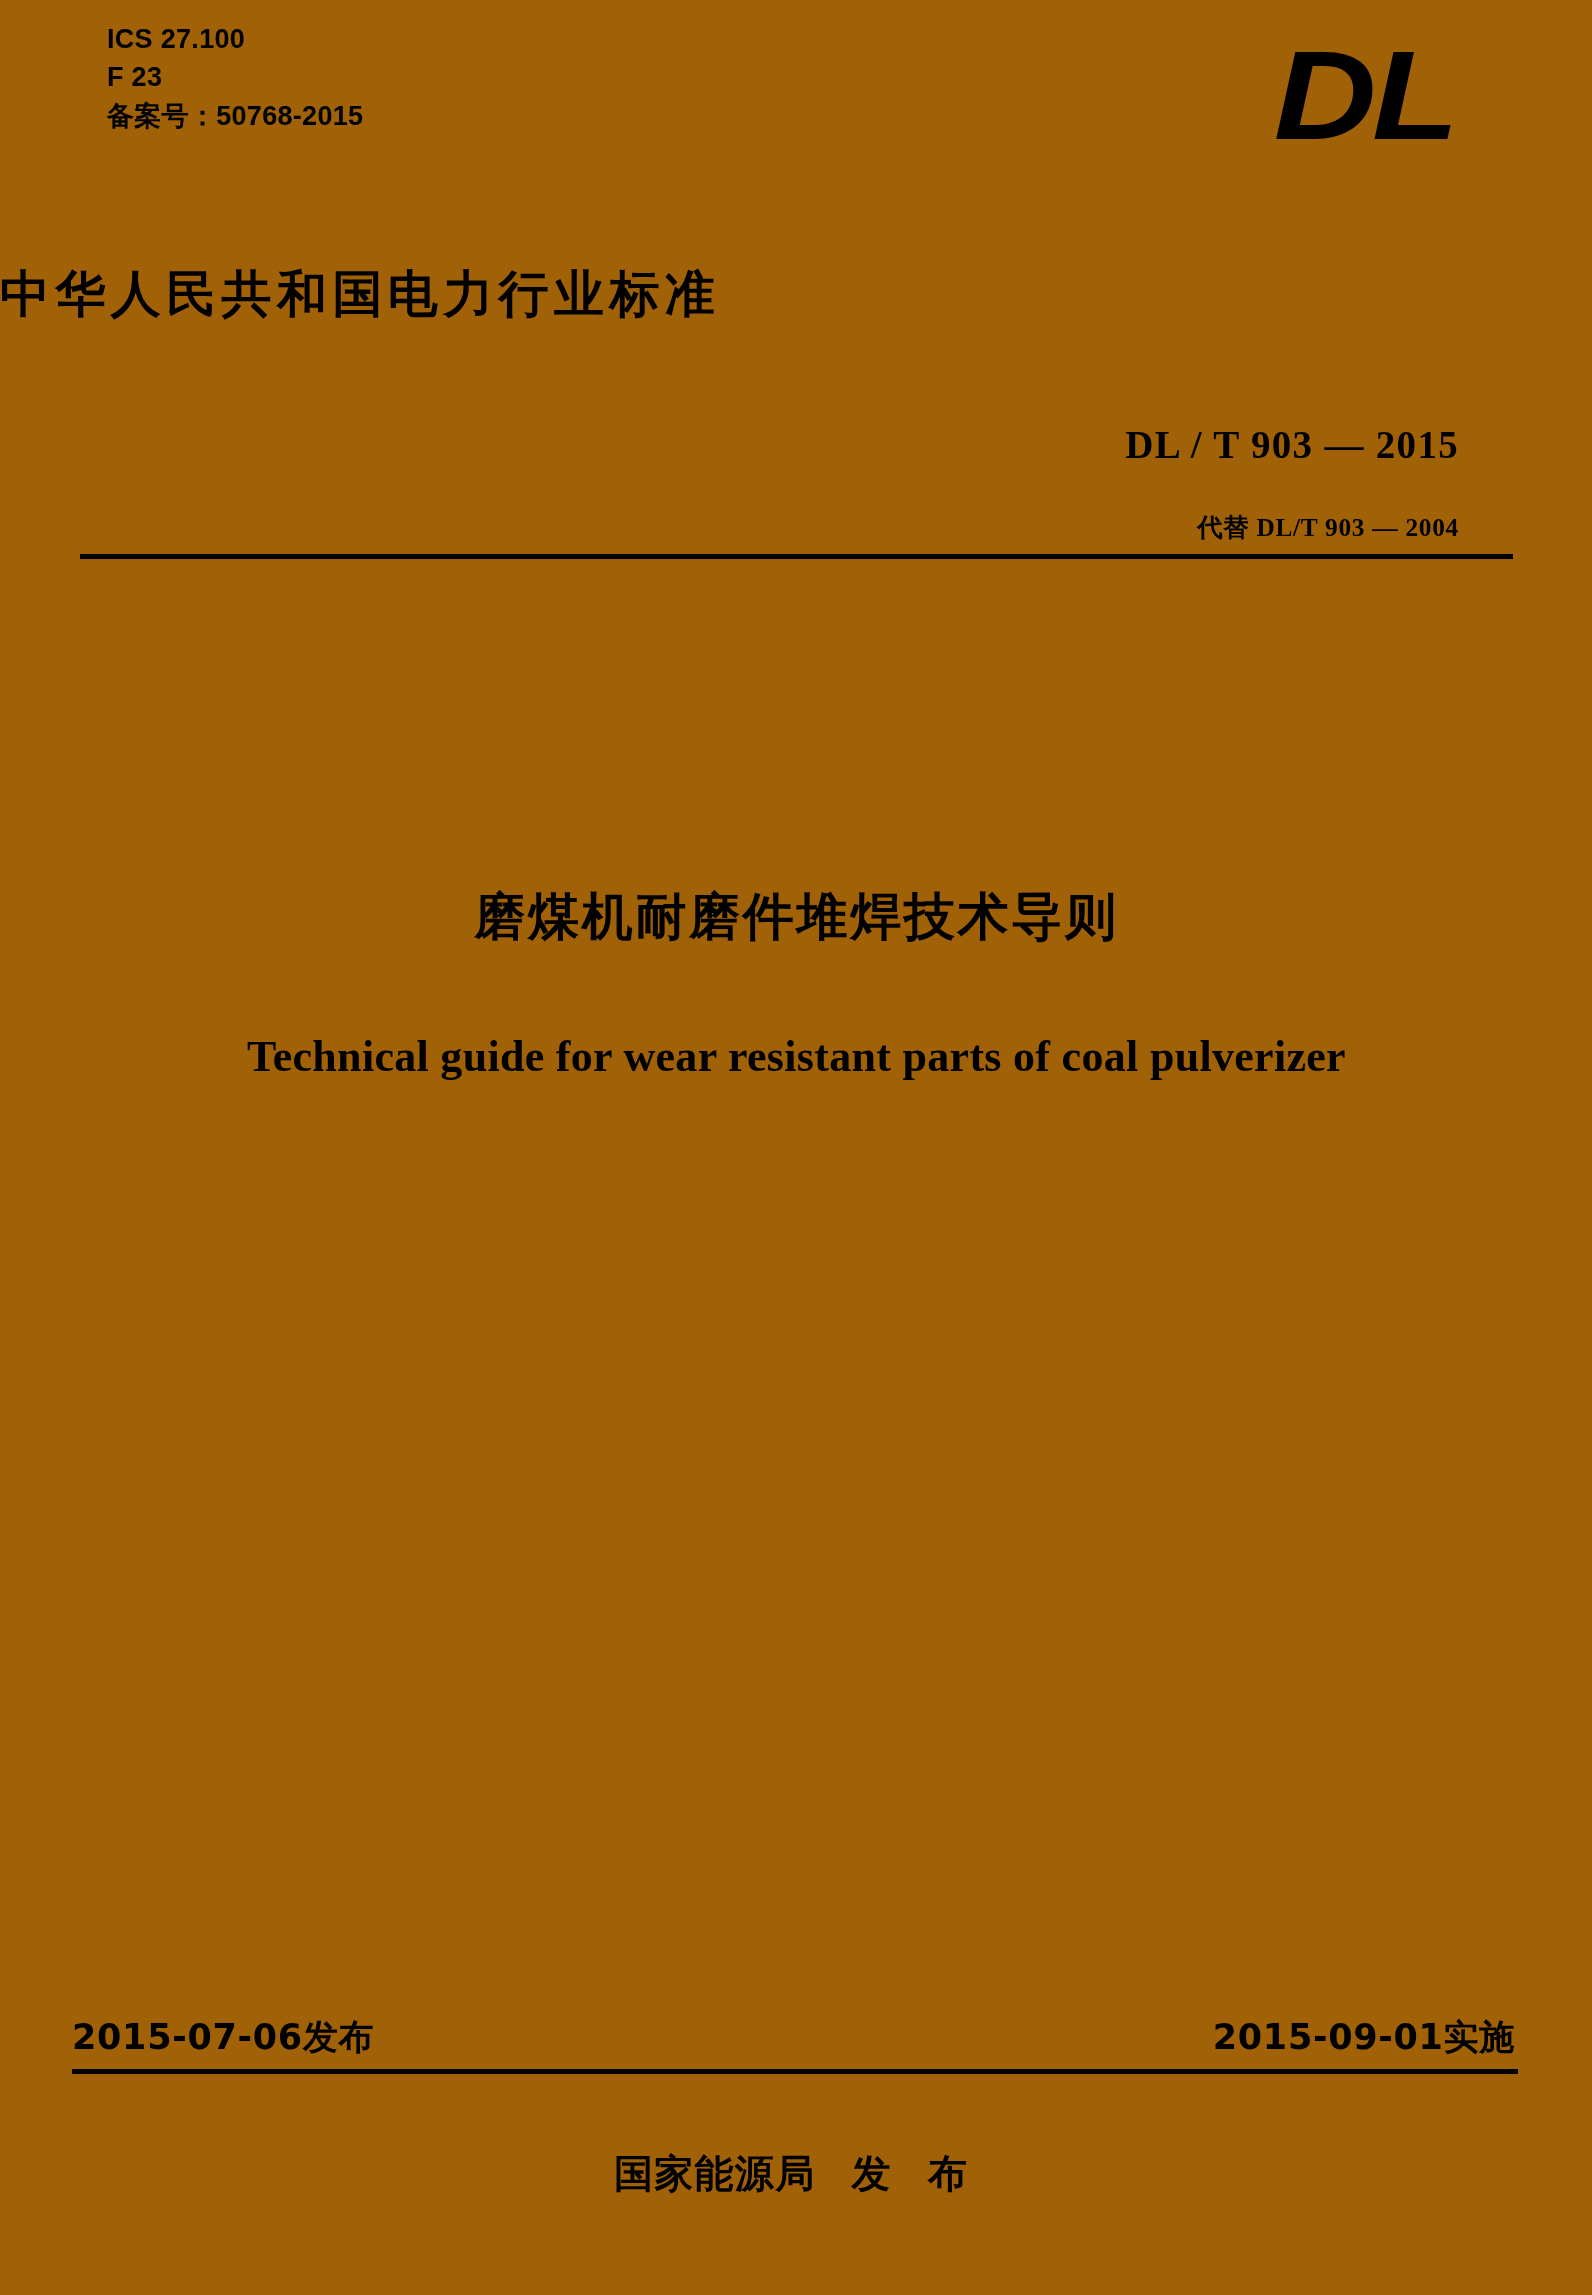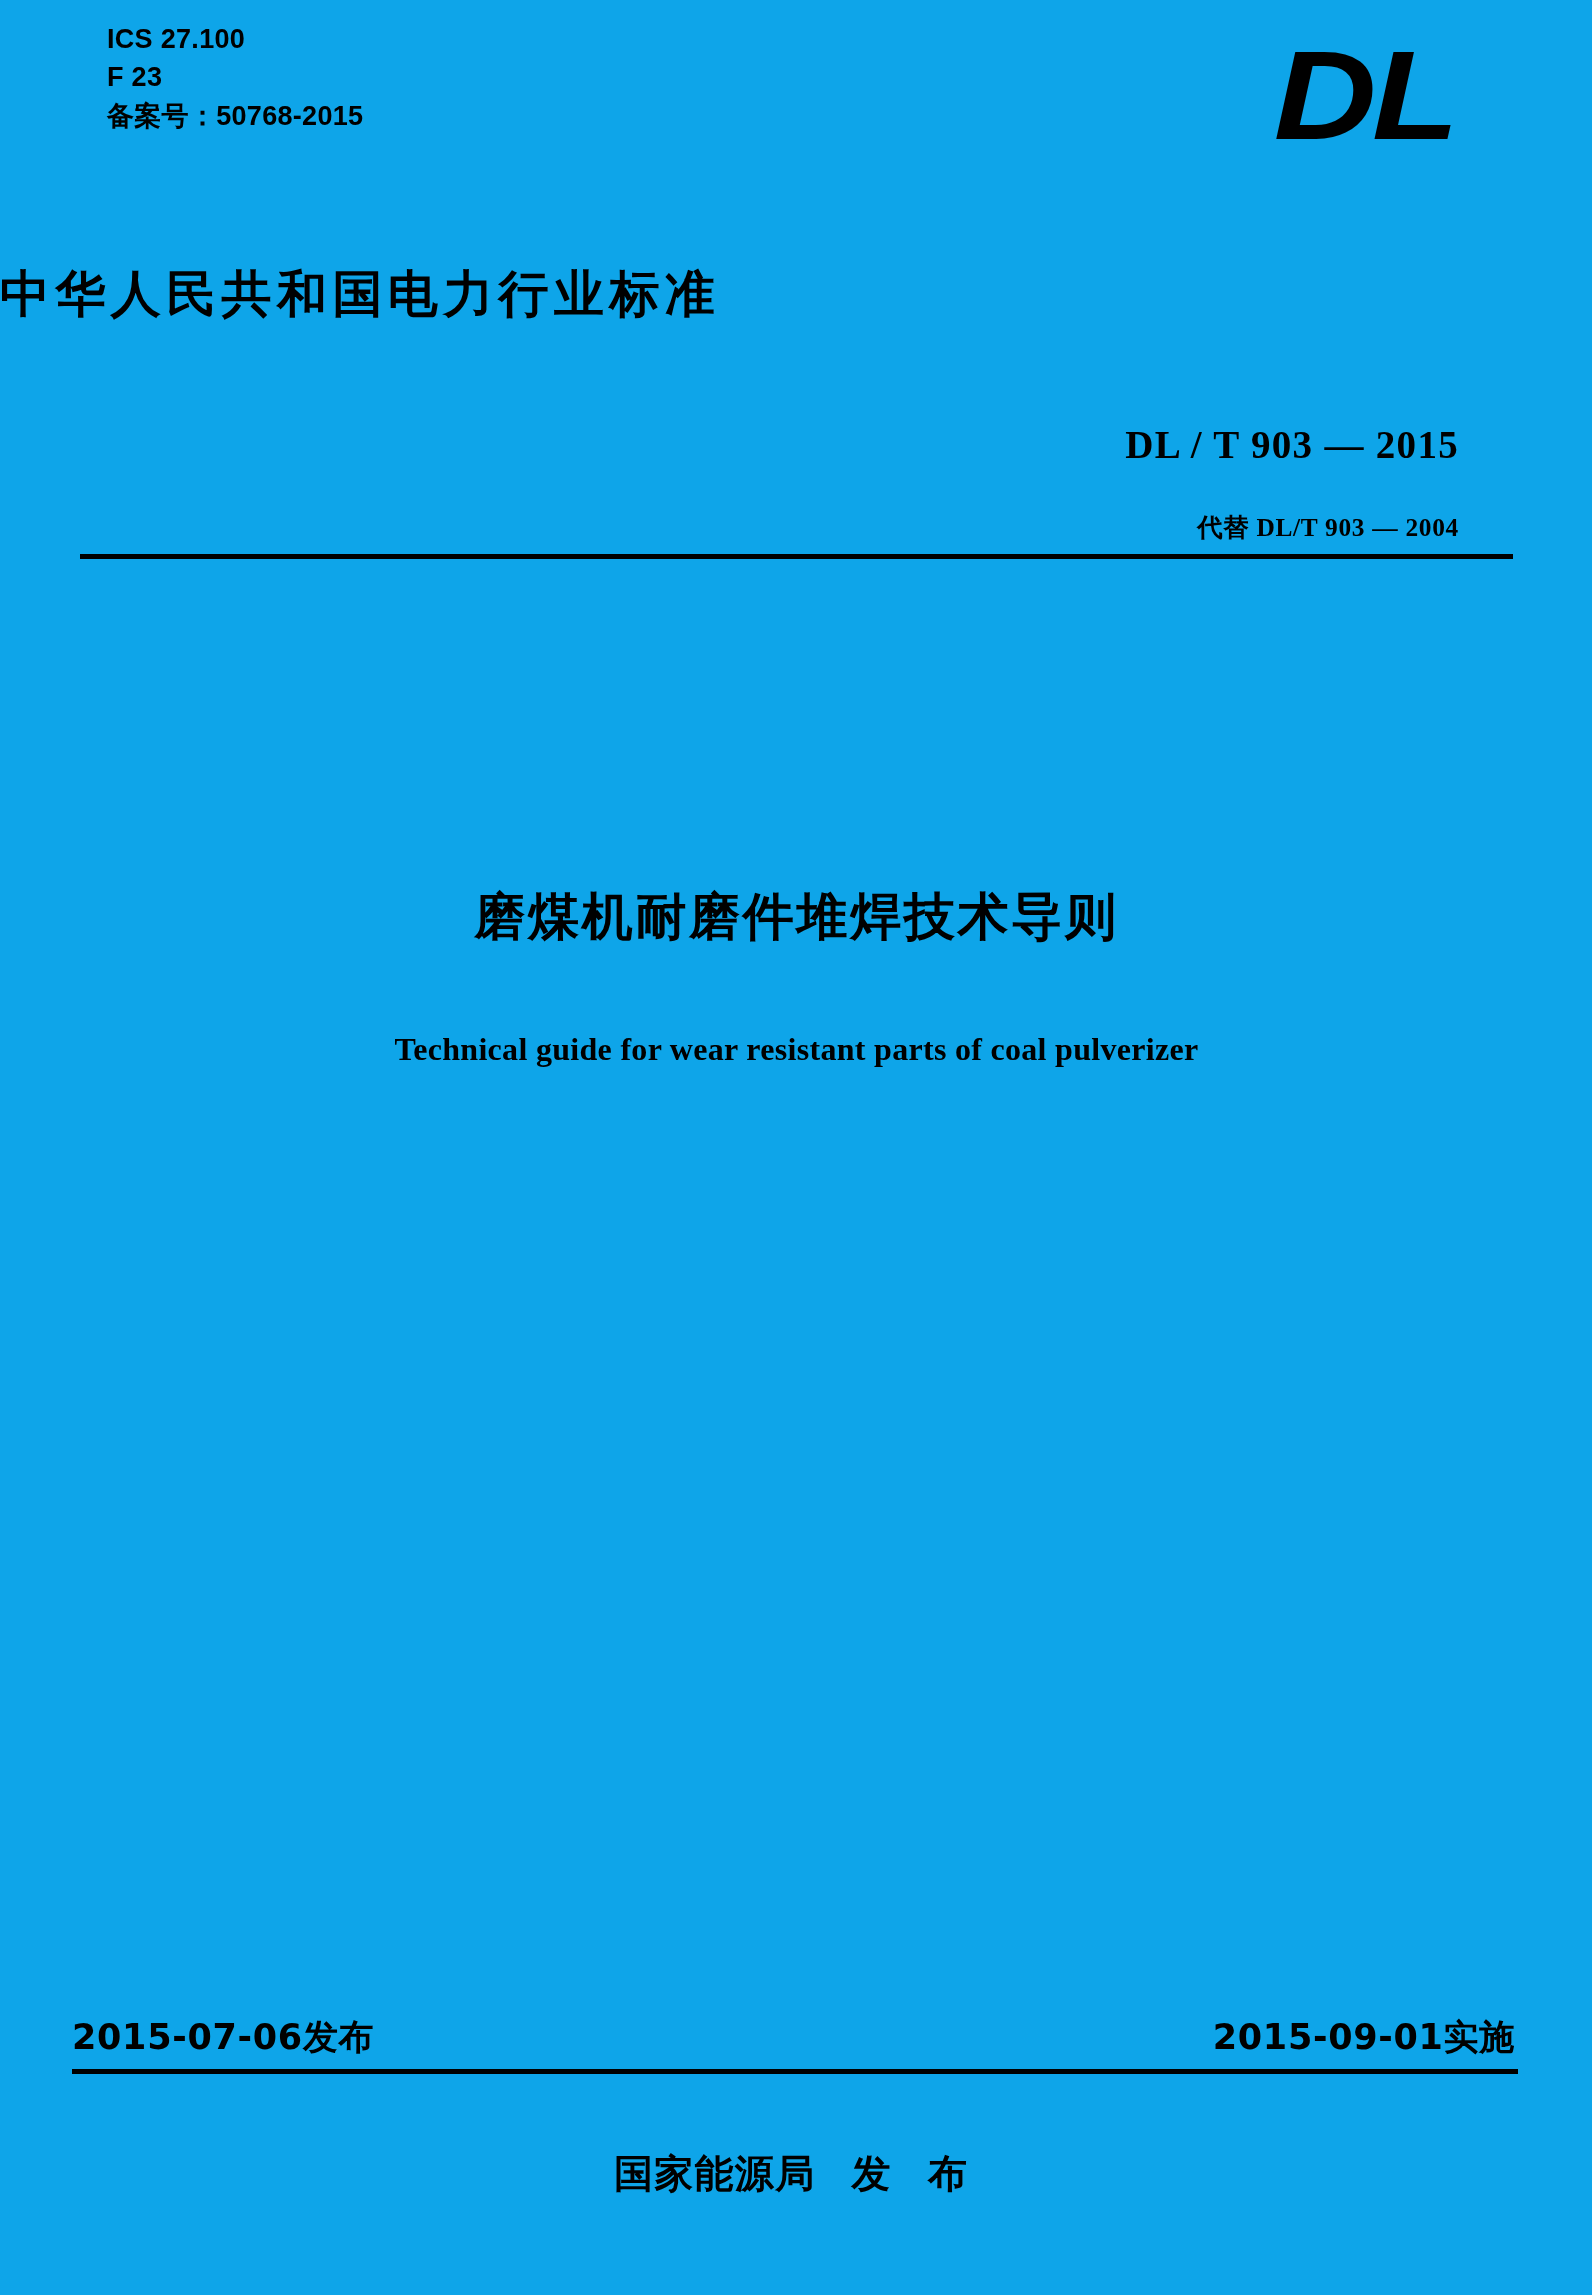--- a/index.html
+++ b/index.html
@@ -8,21 +8,21 @@
     background: #ffffff;
   }
   body {
     font-family: "Liberation Serif", serif;
     color: #000000;
   }
   .page {
     position: relative;
     width: 1593px;
     height: 2295px;
-    background: #0ea5e9;
+    background: #a16207;
     overflow: hidden;
     box-sizing: border-box;
   }
 
   
   .header-meta {
     position: absolute;
     left: 107px;
     top: 20px;
     font-family: "Liberation Sans", sans-serif;
@@ -111,21 +111,21 @@
     white-space: nowrap;
   }
   .doc-title-en {
     position: absolute;
     left: 0;
     right: 0;
     top: 1031px;
     text-align: center;
     font-family: "Liberation Serif", serif;
     font-weight: bold;
-    font-size: 32px;
+    font-size: 44px;
     letter-spacing: 0.3px;
     white-space: nowrap;
   }
 
   
   .issue-date {
     position: absolute;
     left: 72px;
     top: 2014px;
     font-family: "DejaVu Sans", sans-serif;

